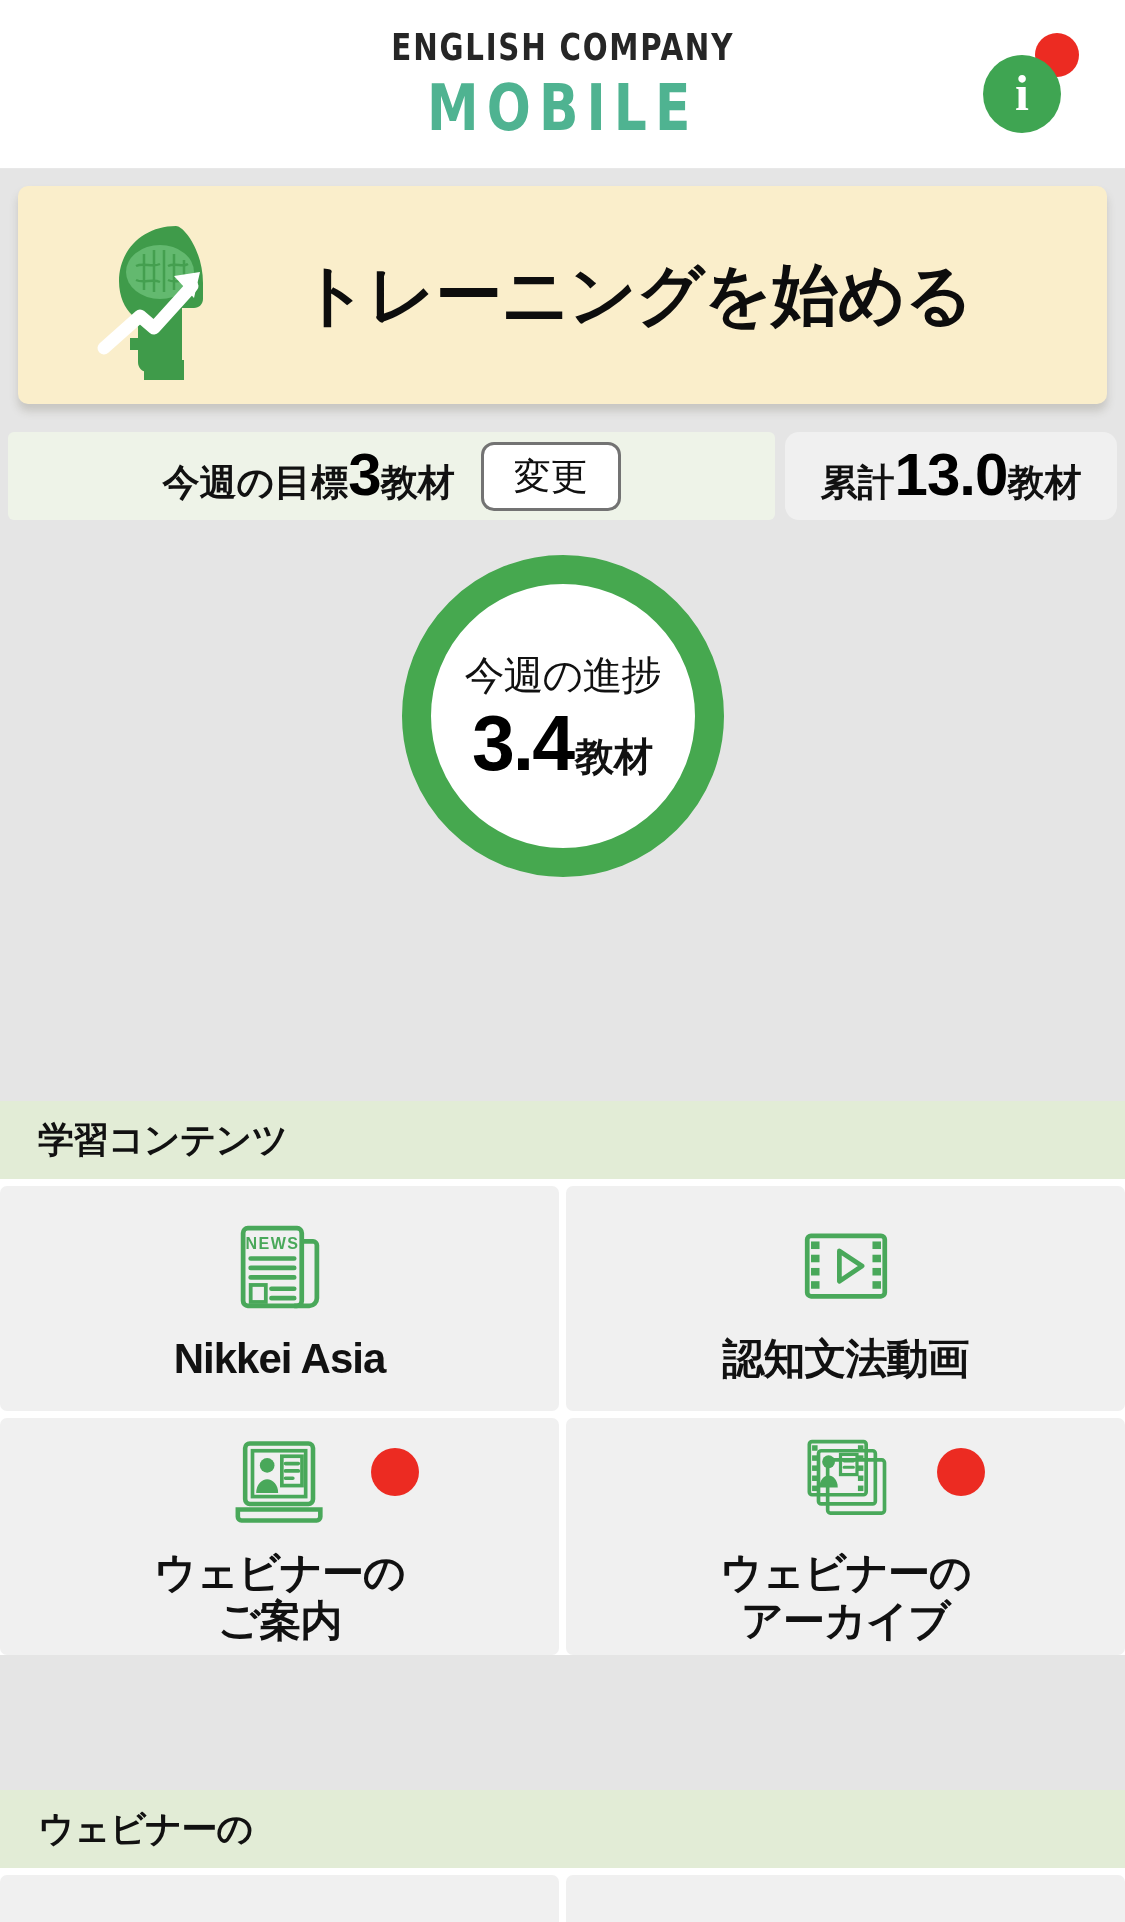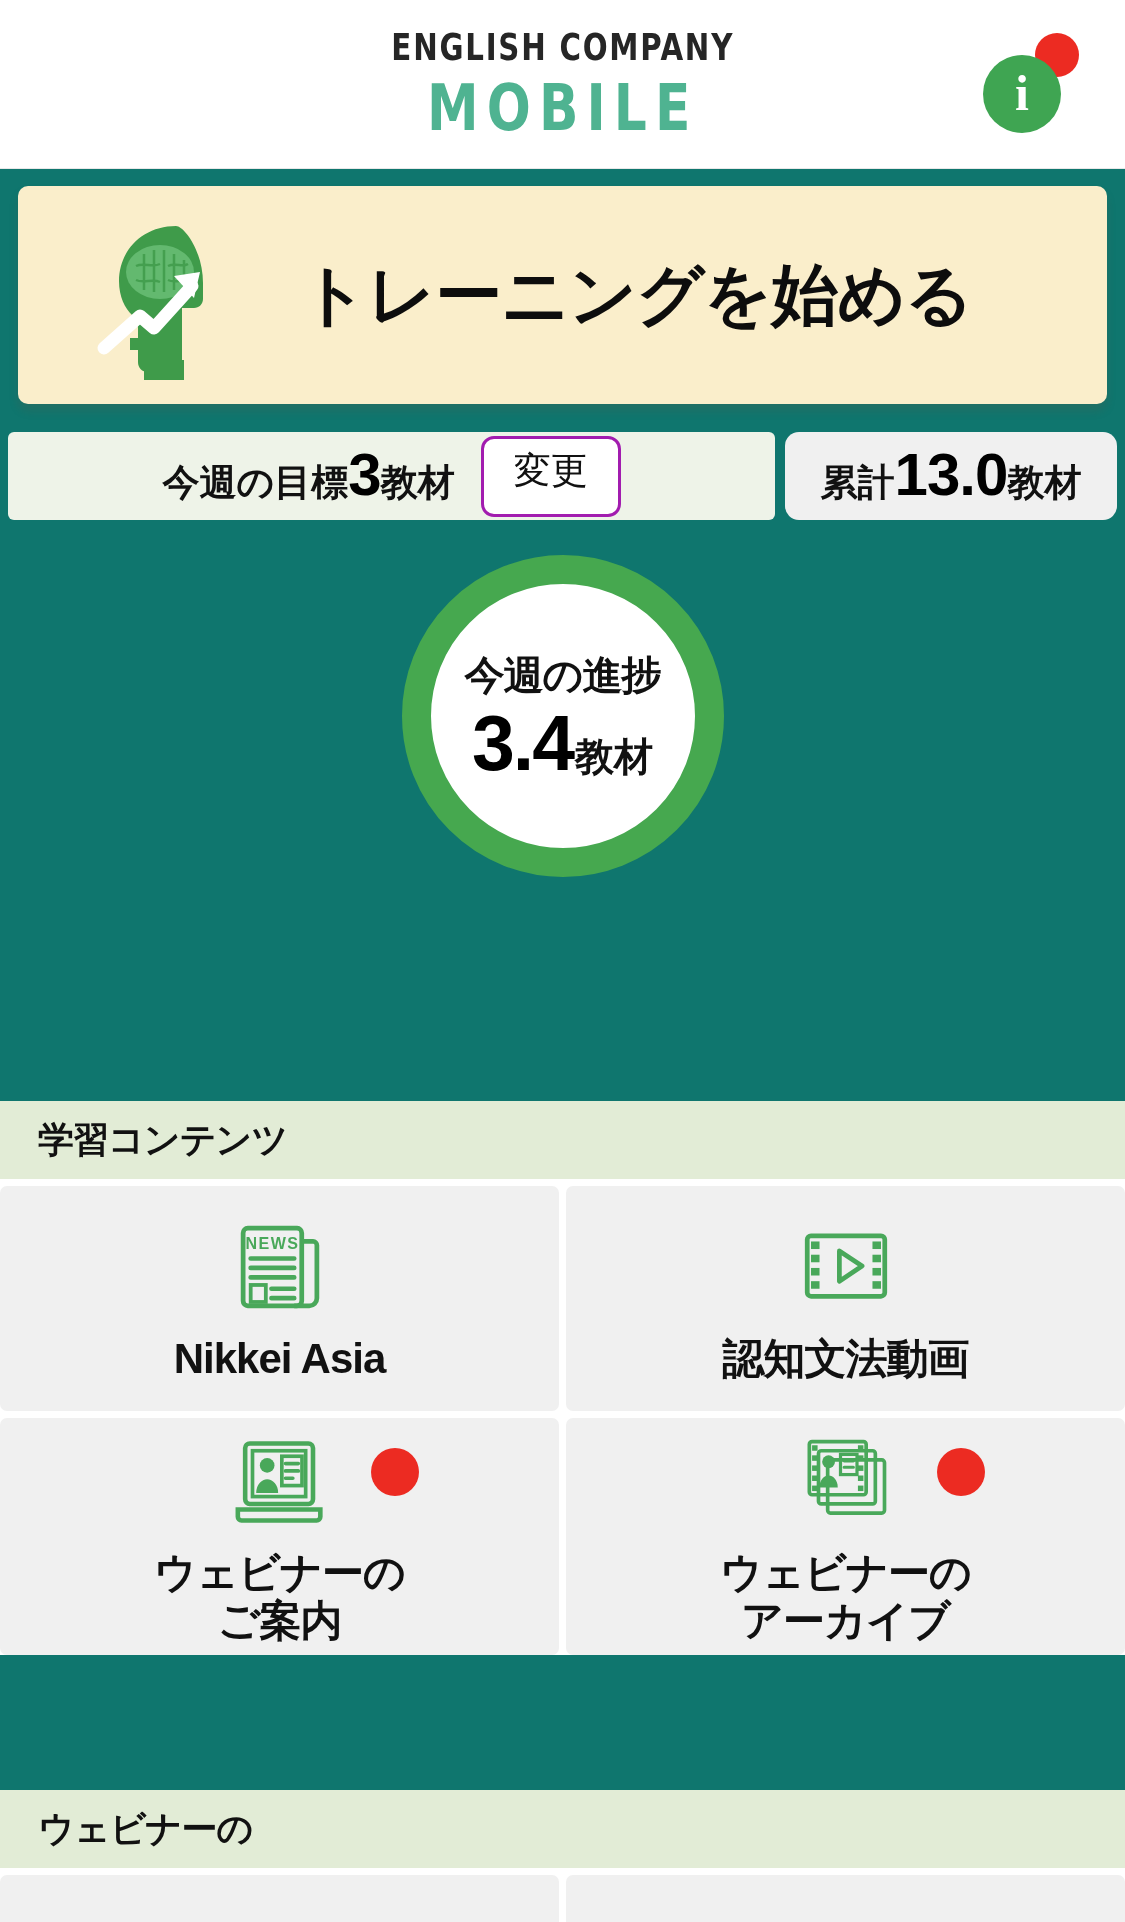--- a/index.html
+++ b/index.html
@@ -3,21 +3,21 @@
 <meta charset="utf-8">
 <style>
   html,body{margin:0;padding:0;}
   body{
     width:1125px;height:1922px;
     background:#ffffff;
     font-family:"Liberation Sans","DejaVu Sans",sans-serif;
     overflow:hidden;
     -webkit-font-smoothing:antialiased;
   }
-  .app{position:relative;width:1125px;height:1922px;background:#0f766e;overflow:hidden;}
+  .app{position:relative;width:1125px;height:1922px;background:#e5e5e5;overflow:hidden;}
 
   
   .header{
     position:relative;height:168px;background:#fff;
     display:flex;align-items:center;justify-content:center;
     border-bottom:1px solid #e8e8e8;
   }
   .logo{display:flex;flex-direction:column;align-items:center;line-height:1;}
   .logo-top{
     font-family:"DejaVu Sans Condensed","Liberation Sans",sans-serif;
@@ -63,33 +63,33 @@
     display:flex;align-items:center;justify-content:center;gap:26px;
   }
   .stat-total{
     width:332px;flex:none;background:#f0f0f0;border-radius:14px;
     display:flex;align-items:center;justify-content:center;
   }
   .s-label{font-size:37px;font-weight:bold;color:#111;letter-spacing:0px;}
   .s-big{font-size:60px;font-weight:bold;color:#000;letter-spacing:-1px;line-height:1;}
   .s-unit{font-size:37px;font-weight:bold;color:#111;}
   .change-btn{
-    border:3px solid #a21caf;border-radius:13px;background:#fff;
-    padding:7px 30px 18px;font-size:37px;color:#111;font-weight:normal;
+    border:3px solid #737373;border-radius:13px;background:#fff;
+    padding:7px 30px 6px;font-size:37px;color:#111;font-weight:normal;
   }
 
   
   .ring-area{position:absolute;left:0;top:540px;width:1125px;height:350px;}
   .ring{
     position:absolute;left:50%;top:15px;transform:translateX(-50%);
     width:322px;height:322px;border-radius:50%;
     border:29px solid #46a84f;box-sizing:border-box;background:#fff;
     display:flex;flex-direction:column;align-items:center;justify-content:center;
   }
-  .ring-title{font-size:40px;font-weight:bold;color:#111;letter-spacing:-1px;}
+  .ring-title{font-size:40px;font-weight:normal;color:#111;letter-spacing:-1px;}
   .ring-val{display:flex;align-items:baseline;margin-top:2px;}
   .ring-num{font-size:77px;font-weight:bold;color:#000;letter-spacing:-2px;line-height:1;}
   .ring-unit{font-size:39px;font-weight:bold;color:#111;margin-left:2px;}
 
   
   .section-head{
     background:#e2ecd6;height:78px;display:flex;align-items:center;
     padding-left:38px;box-sizing:border-box;
   }
   .section-head span{font-size:36px;font-weight:bold;color:#111;letter-spacing:-1px;}

